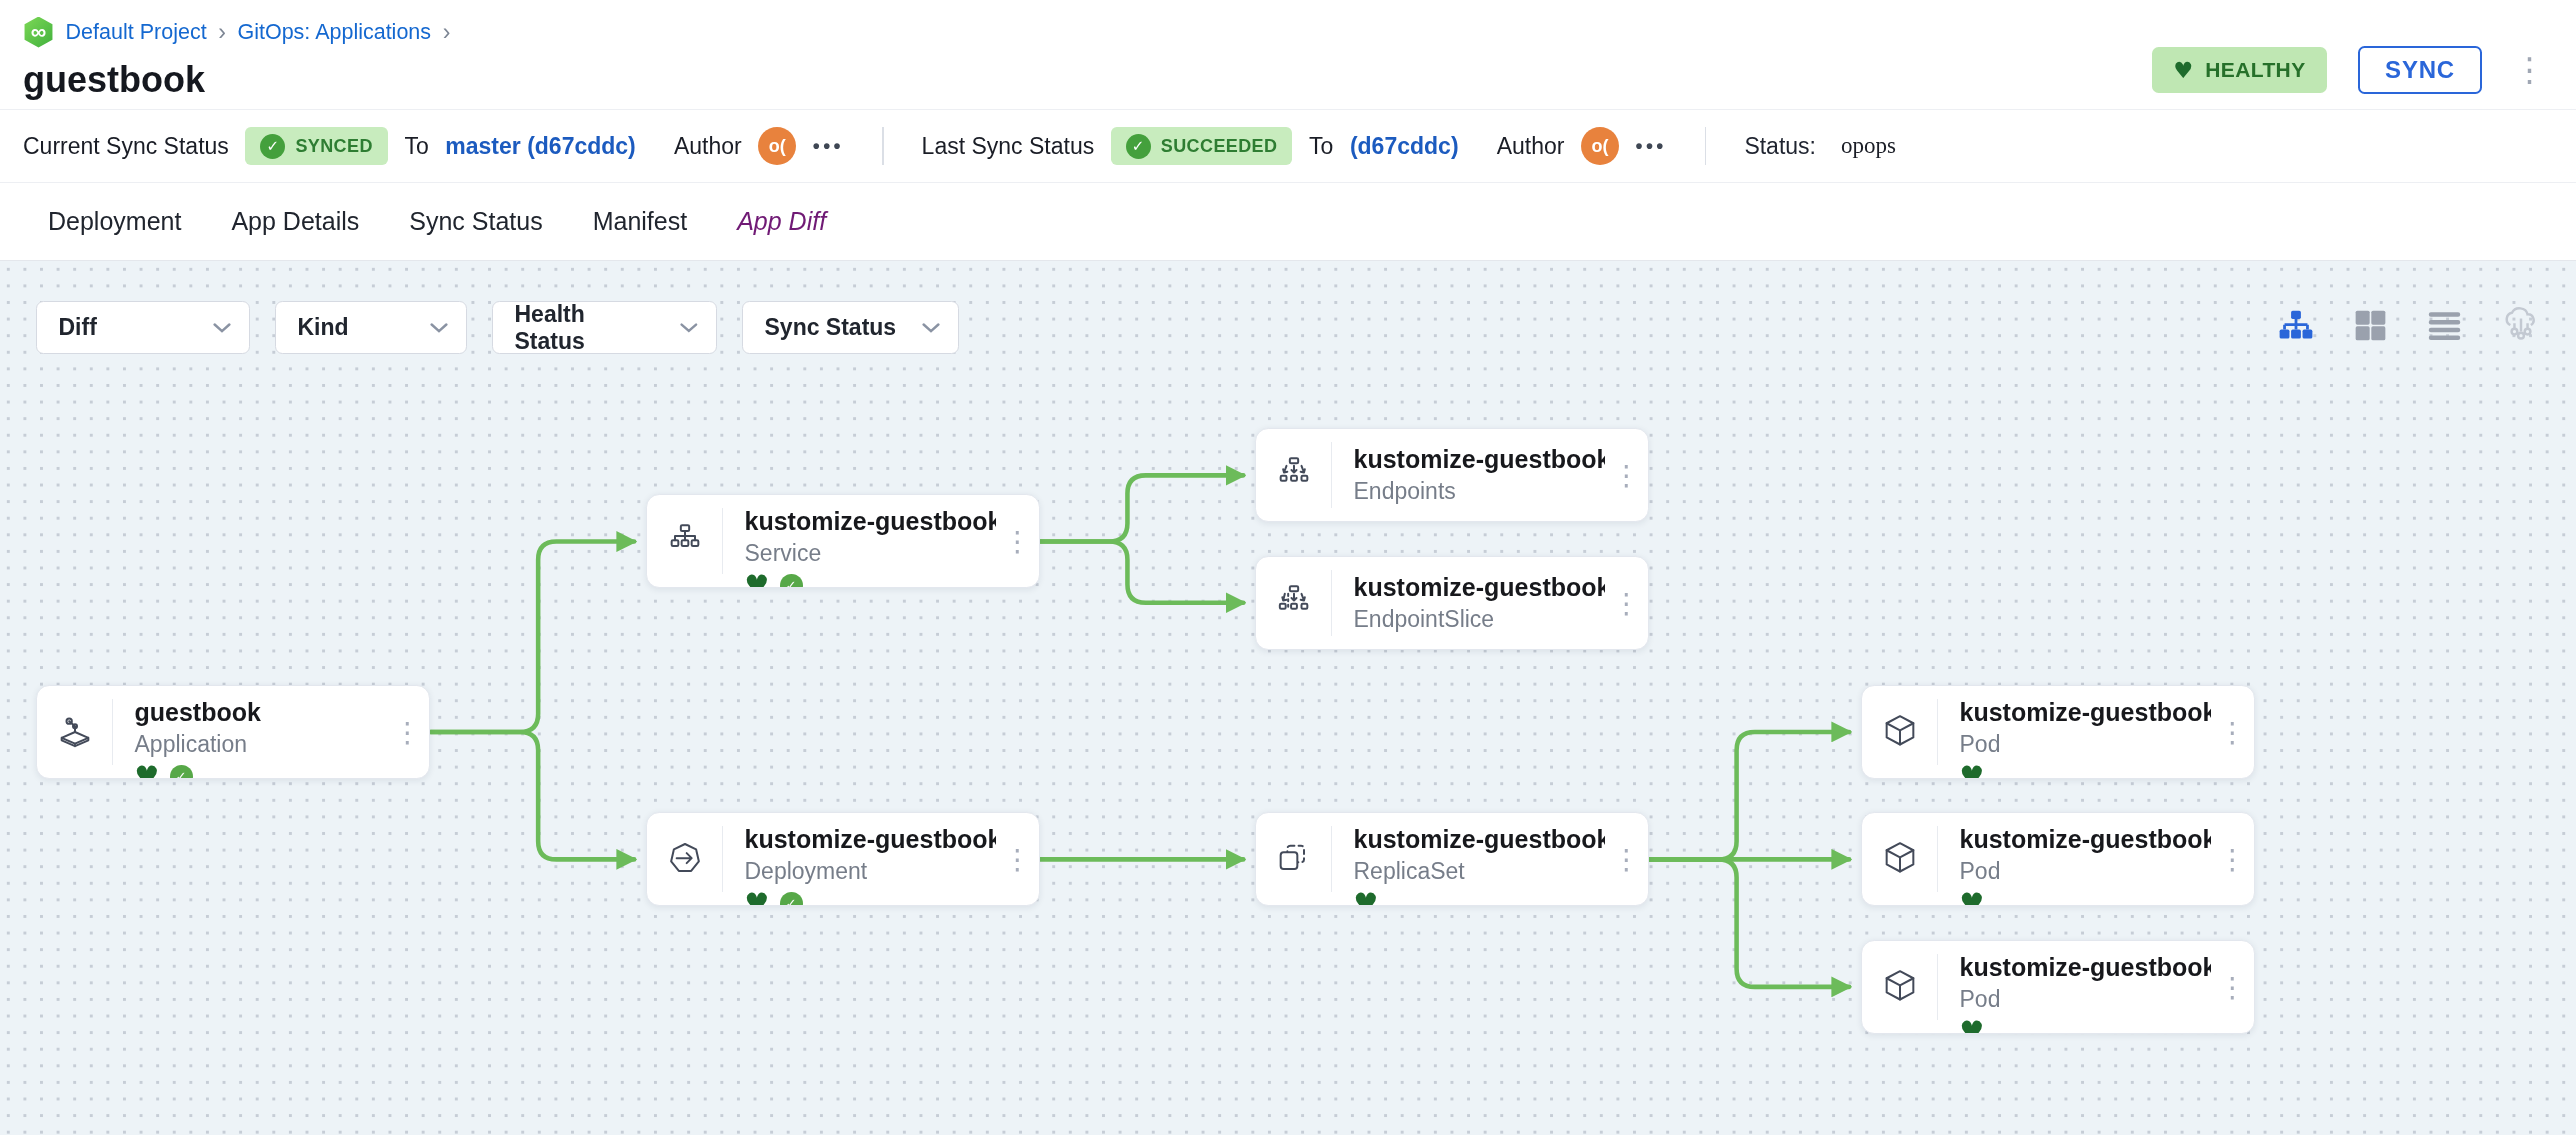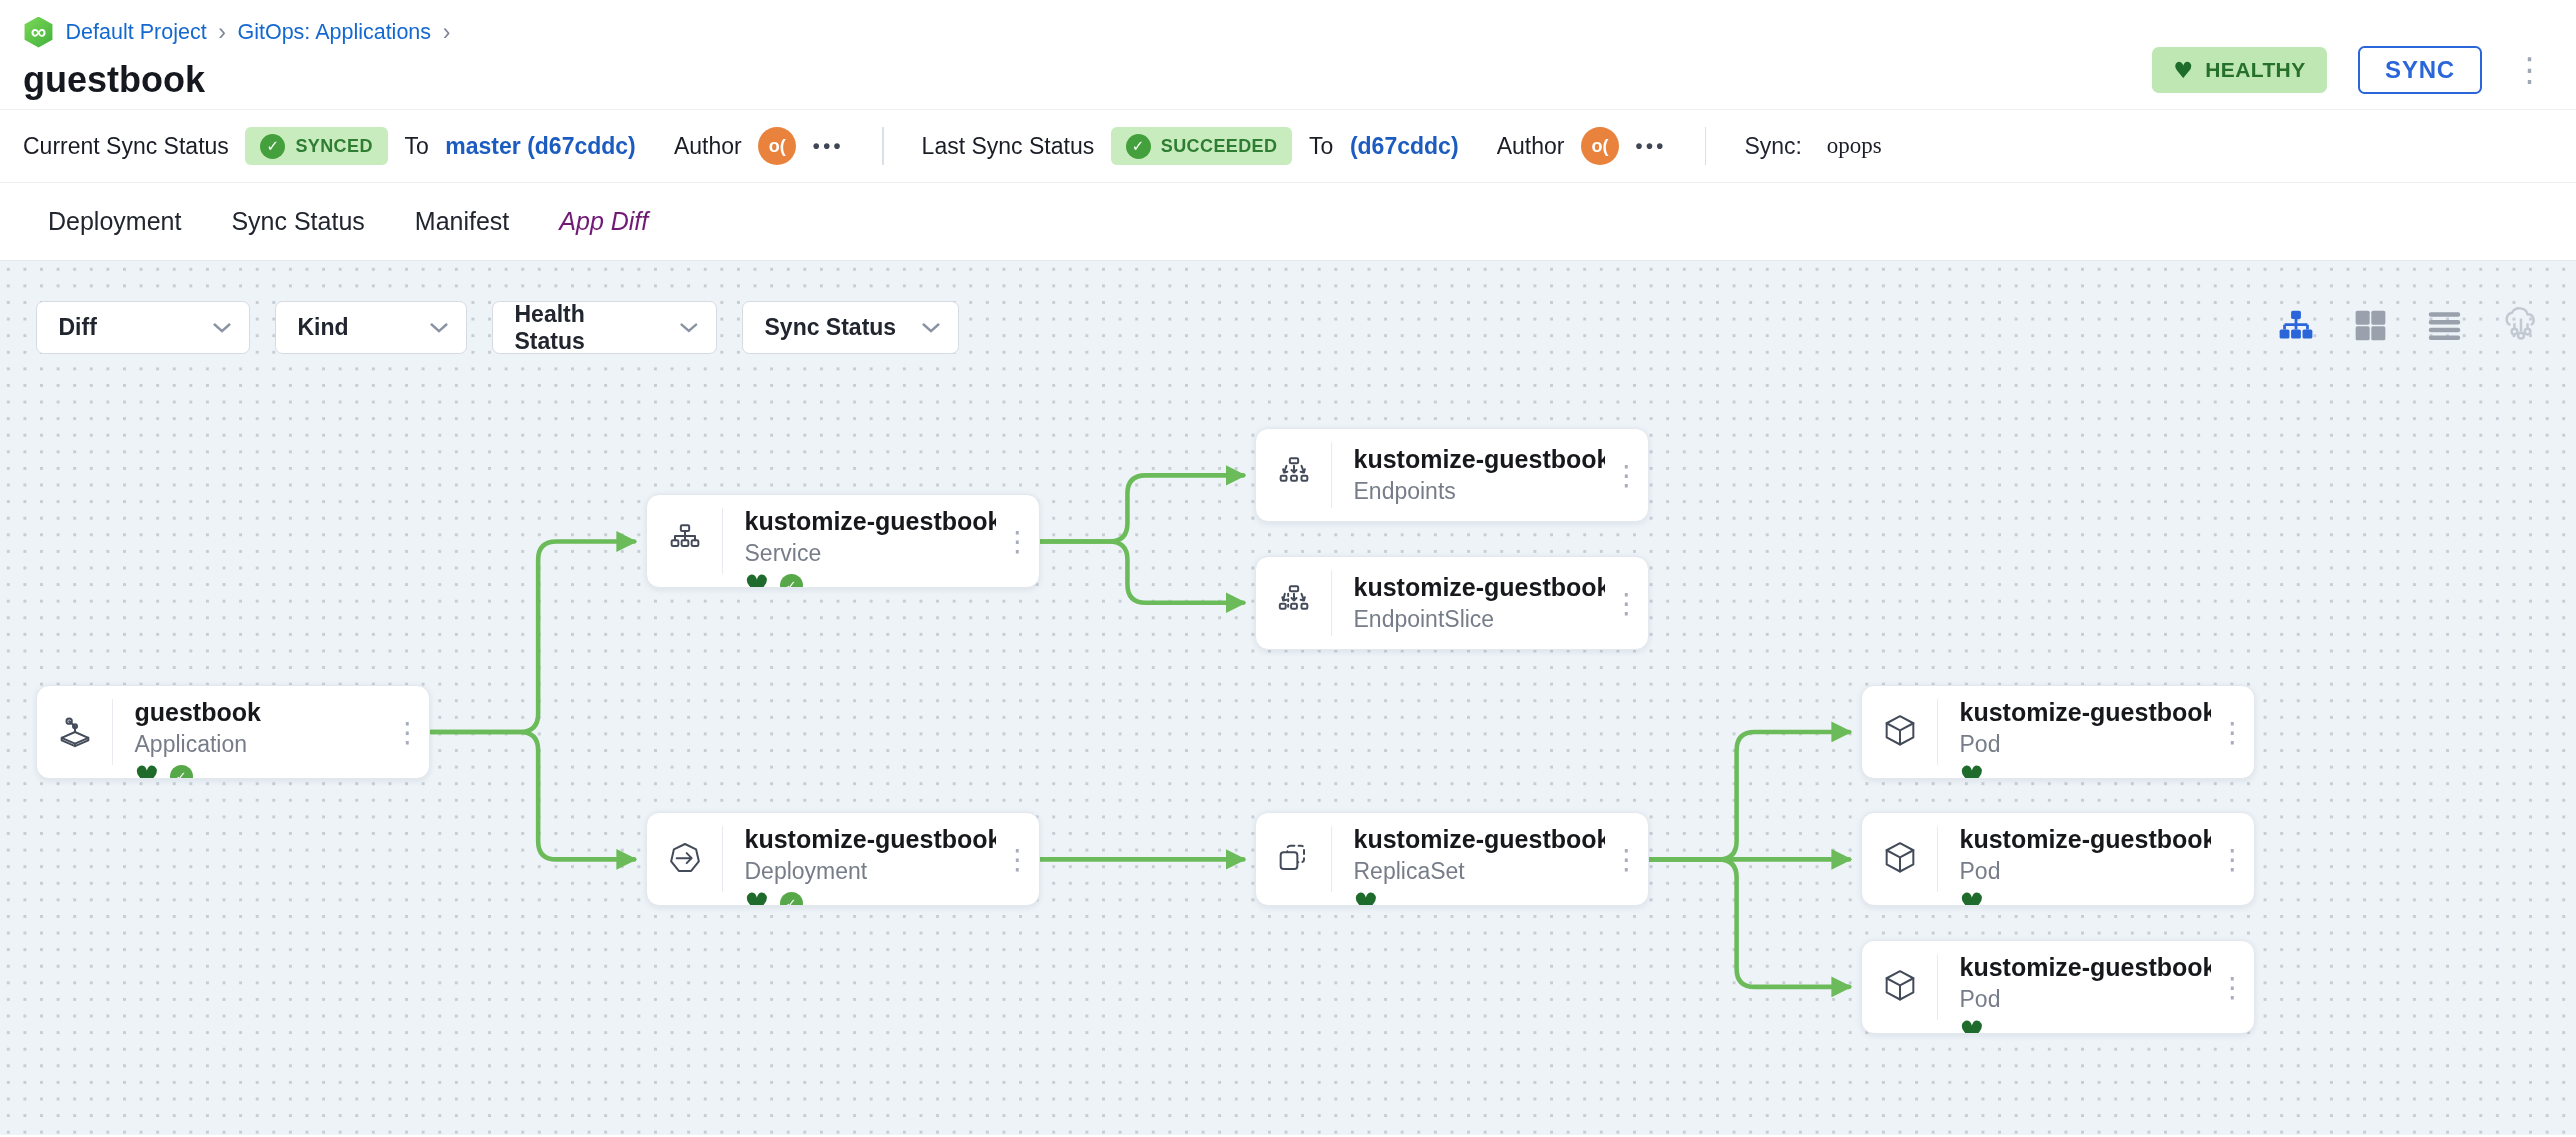--- a/index.html
+++ b/index.html
@@ -118,26 +118,27 @@
     <span>SUCCEEDED</span>
   </span>
   <span>To</span>
   <span class="sb-target">(d67cddc)</span>
   <span style="margin-left:21.5px;">Author</span>
   <span class="avatar">o(</span>
   <span class="more-dots">•••</span>
 
   <span class="sb-divider"></span>
 
-  <span class="agent-label">Sync:</span>
+  <span class="agent-label">Status:</span>
   <span class="agent-value">opops</span>
 </div>
 
 <div class="tabs">
   <div class="tab">Deployment</div>
+  <div class="tab">App Details</div>
   <div class="tab">Sync Status</div>
   <div class="tab">Manifest</div>
   <div class="tab disabled">App Diff</div>
 </div>
 
 <div class="canvas">
 
   <div class="filters">
     <div class="dd" style="width:214px;">
       <span>Diff</span>

